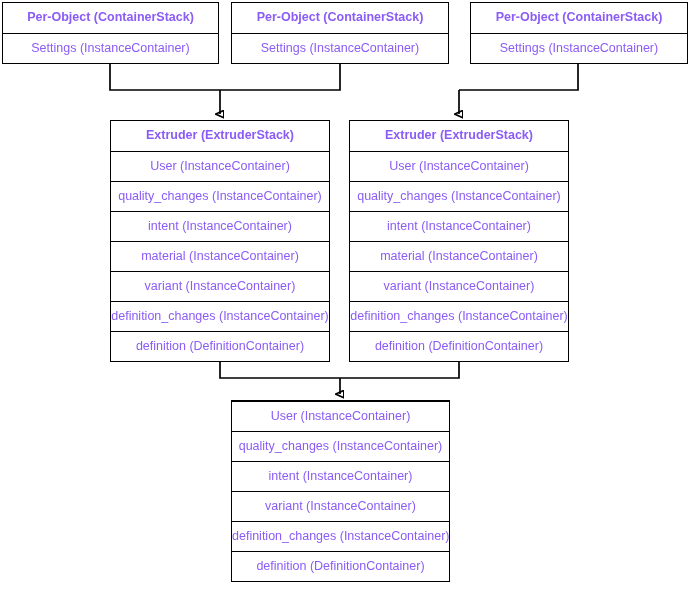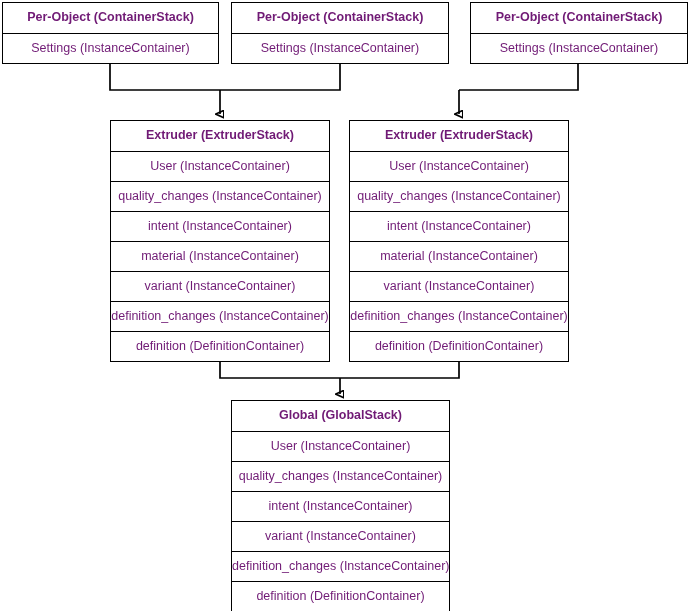--- a/index.html
+++ b/index.html
@@ -26,21 +26,21 @@
     display: flex;
     flex-direction: column;
     z-index: 2;
   }
   .row {
     box-sizing: border-box;
     height: 30px;
     line-height: 28px;
     text-align: center;
     font-size: 12.5px;
-    color: #701a75;
+    color: #8b5cf6;
     white-space: nowrap;
     overflow: hidden;
     border-top: 1.6px solid #000000;
   }
   .row.header {
     border-top: none;
     font-weight: bold;
     font-size: 12.5px;
   }
   svg.edges {
@@ -115,21 +115,20 @@
     <div class="row">User (InstanceContainer)</div>
     <div class="row">quality_changes (InstanceContainer)</div>
     <div class="row">intent (InstanceContainer)</div>
     <div class="row">material (InstanceContainer)</div>
     <div class="row">variant (InstanceContainer)</div>
     <div class="row">definition_changes (InstanceContainer)</div>
     <div class="row">definition (DefinitionContainer)</div>
   </div>
 
   <div class="node" style="left:231px; top:400px; width:219px;">
-    <div class="row header">Global (GlobalStack)</div>
     <div class="row">User (InstanceContainer)</div>
     <div class="row">quality_changes (InstanceContainer)</div>
     <div class="row">intent (InstanceContainer)</div>
     <div class="row">variant (InstanceContainer)</div>
     <div class="row">definition_changes (InstanceContainer)</div>
     <div class="row">definition (DefinitionContainer)</div>
   </div>
 
 </div>
 

